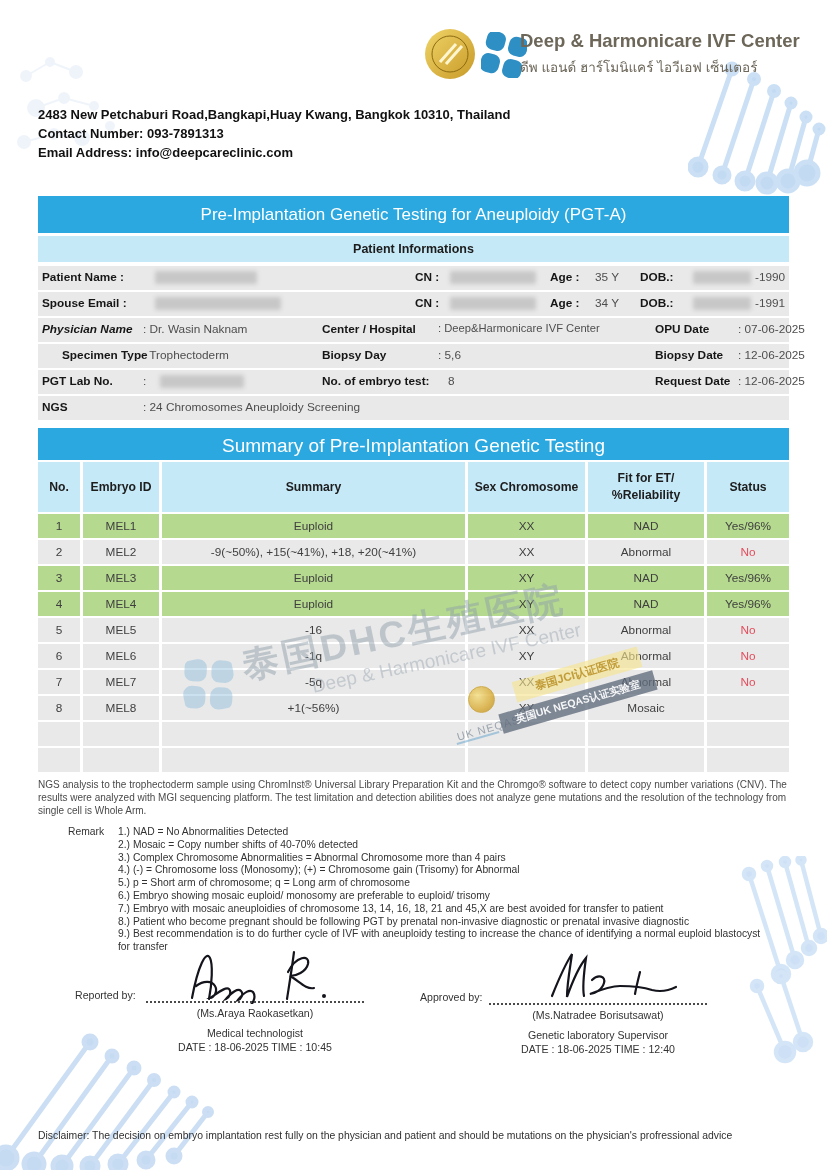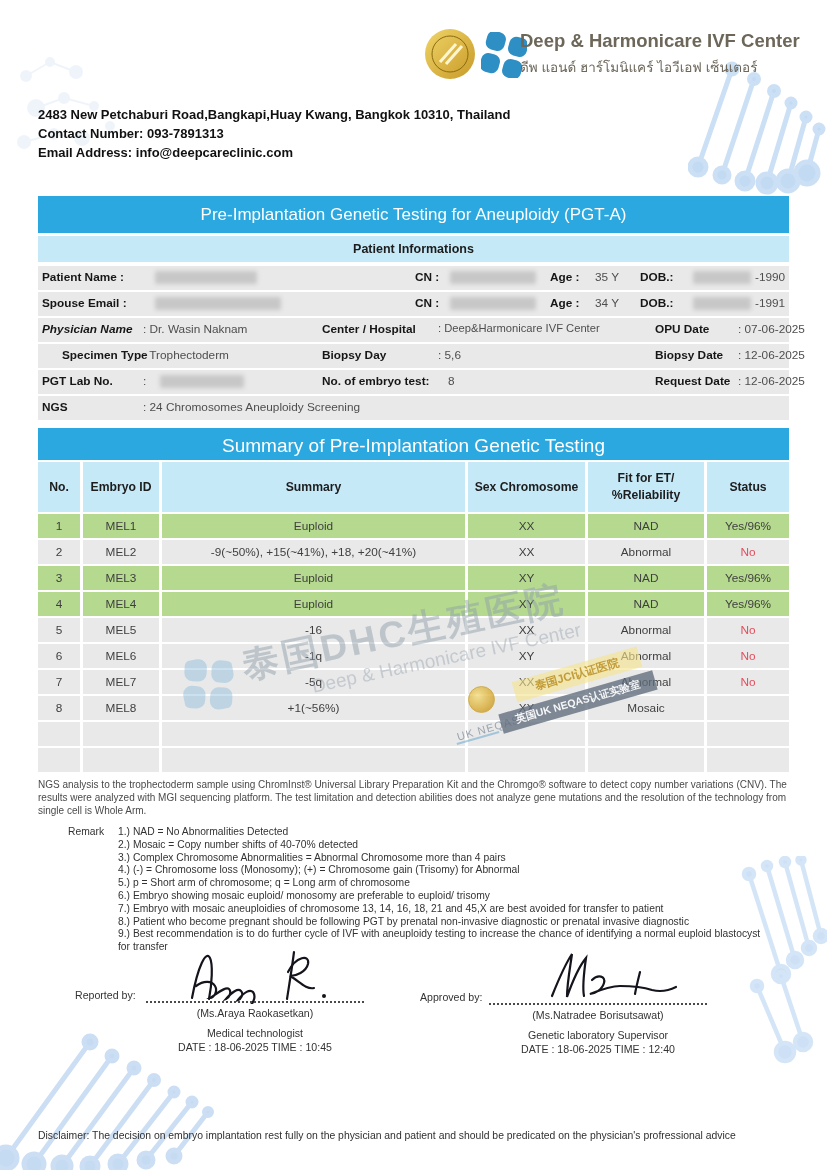--- a/index.html
+++ b/index.html
@@ -359,21 +359,21 @@
       <path d="M52,30 C58,24 66,26 64,33 C62,40 54,44 50,44 C60,40 70,36 80,36 C94,36 106,38 112,40 C120,42 128,41 136,37"></path>
       <path d="M100,22 C98,30 96,38 95,44"></path>
     </g>
   </svg>
   <div class="sig-label" style="left:420px;top:991px;">Approved by:</div>
   <div class="sig-line" style="left:489px;top:1003px;width:218px;"></div>
   <div class="sig-text" style="left:489px;top:1009px;">(Ms.Natradee Borisutsawat)</div>
   <div class="sig-text" style="left:489px;top:1029px;">Genetic laboratory Supervisor</div>
   <div class="sig-text" style="left:489px;top:1043px;">DATE : 18-06-2025 TIME : 12:40</div>
 
-  <div class="disclaimer">Disclaimer: The decision on embryo implantation rest fully on the physician and patient and should be predicated on the physician's profressional advice</div>
+  <div class="disclaimer">Disclaimer: The decision on embryo implantation rest fully on the physician and patient and should be mutations on the physician's profressional advice</div>
 
   <div class="wm-main">
     <svg width="54" height="54" viewBox="0 0 46 46" style="opacity:.4;">
       <g fill="#7fb6dc" transform="rotate(15 23 23)">
         <rect x="2" y="2" width="19" height="19" rx="7"></rect>
         <rect x="25" y="2" width="19" height="19" rx="7"></rect>
         <rect x="2" y="25" width="19" height="19" rx="7"></rect>
         <rect x="25" y="25" width="19" height="19" rx="7"></rect>
       </g>
     </svg>

